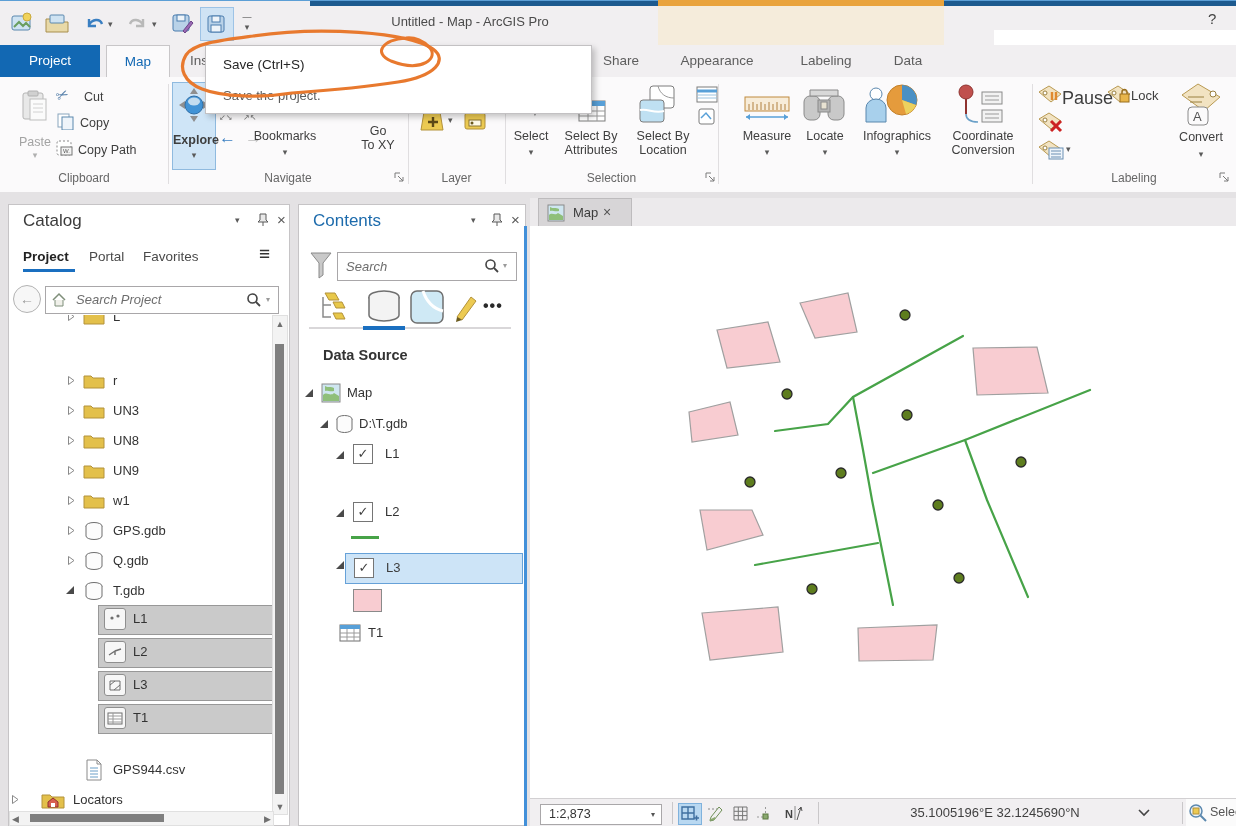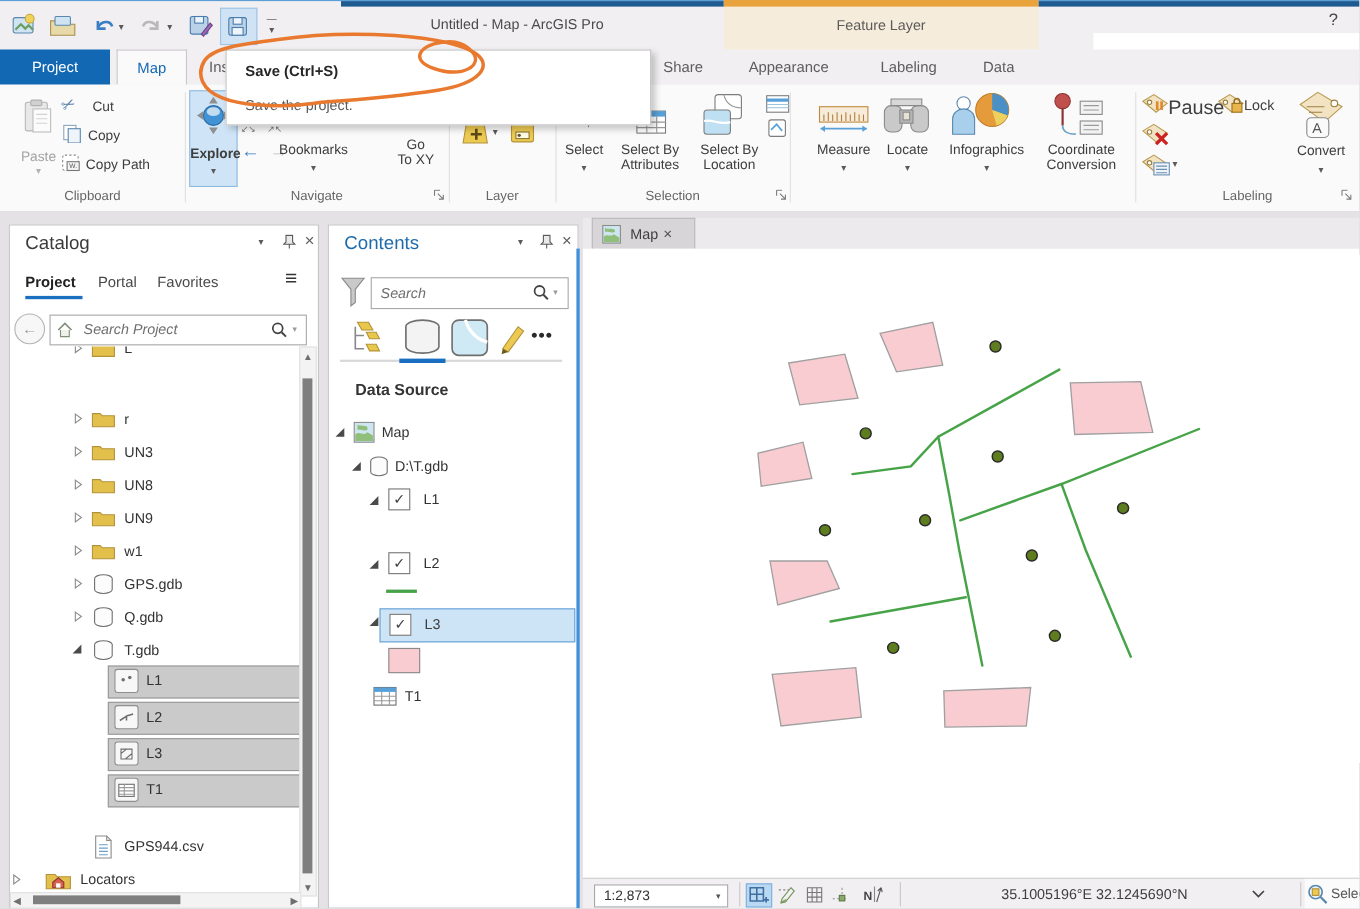--- a/index.html
+++ b/index.html
@@ -24,21 +24,21 @@
   .vsep{top:84px;width:1px;height:100px;background:#e0dee0;}
   .grplabel{top:171px;font-size:12px;color:#666;text-align:center;}
   .rtext{font-size:12.5px;color:#3e3e3e;text-align:center;}
   .rtext.dis{color:#a3a3a3;}
   .drop{color:#5a5a5a;font-size:9px;text-align:center;line-height:9px;}
   .bigbtn{border:1px solid transparent;}
   .bigbtn.hl{background:#cfe5f7;border:1px solid #8fbadf;}
   
   .tooltip{left:205px;top:45px;width:385px;height:67px;background:#fff;border:1px solid #c3c1c3;
            box-shadow:3px 3px 6px rgba(0,0,0,.22);z-index:40;}
-  .tt-title{position:absolute;left:17px;top:11px;font-weight:bold;font-size:13.5px;color:#262626;}
+  .tt-title{position:absolute;left:17px;top:11px;font-weight:normal;font-size:13.5px;color:#262626;}
   .tt-desc{position:absolute;left:17px;top:42px;font-size:13px;color:#5a5a5a;}
   .scribble{z-index:45;pointer-events:none;}
   
   .mainbg{left:0;top:192px;width:1236px;height:634px;background:#e4e2e4;}
   .panel{background:#fff;border:1px solid #c6c4c6;}
   .ptitle{font-size:17px;}
   .pctl{font-size:12px;color:#5a5a5a;}
   .ptab{font-size:13.5px;color:#4a4a4a;}
   .searchbox{border:1px solid #a9a7a9;background:#fff;}
   .searchbox input{border:none;outline:none;width:100%;height:100%;font-family:inherit;font-size:13px;padding:0 4px;background:transparent;}
@@ -110,23 +110,20 @@
           <rect x="6" y="13" width="10" height="7" fill="#eef4f9" stroke="#4a7cae"></rect>
         </svg>
       <span></span>
     </div>
     <span class="abs" style="left:232px;top:2px;color:#5a5a5a;font-size:9px;text-align:center;width:14px;">—<br>▾</span>
   </div>
 
   <div class="abs apptitle ctr" style="left:330px;top:10px;width:280px;height:22px;">
       <span>Untitled - Map - ArcGIS Pro</span>
     </div>
-  <div class="abs ctr" style="left:672px;top:12px;width:258px;height:20px;font-size:13px;color:#5b5b5b;">
-      <span>Feature Layer</span>
-    </div>
   <div class="abs" style="left:1208px;top:10px;font-size:15px;color:#444;"><span>?</span></div>
 
   <div class="abs tabrow"></div>
   <div class="abs tab tab-project" style="left:0;top:45px;width:100px;height:32px;"><span>Project</span></div>
   <div class="abs tab tab-map" style="left:106px;top:45px;width:62px;height:31px;"><span>Map</span></div>
   <div class="abs tab" style="left:176px;top:45px;width:62px;height:32px;"><span>Insert</span></div>
   <div class="abs tab" style="left:592px;top:45px;width:58px;height:32px;"><span>Share</span></div>
   <div class="abs tab" style="left:672px;top:45px;width:90px;height:32px;"><span>Appearance</span></div>
   <div class="abs tab" style="left:790px;top:45px;width:72px;height:32px;"><span>Labeling</span></div>
   <div class="abs tab" style="left:884px;top:45px;width:48px;height:32px;"><span>Data</span></div>

